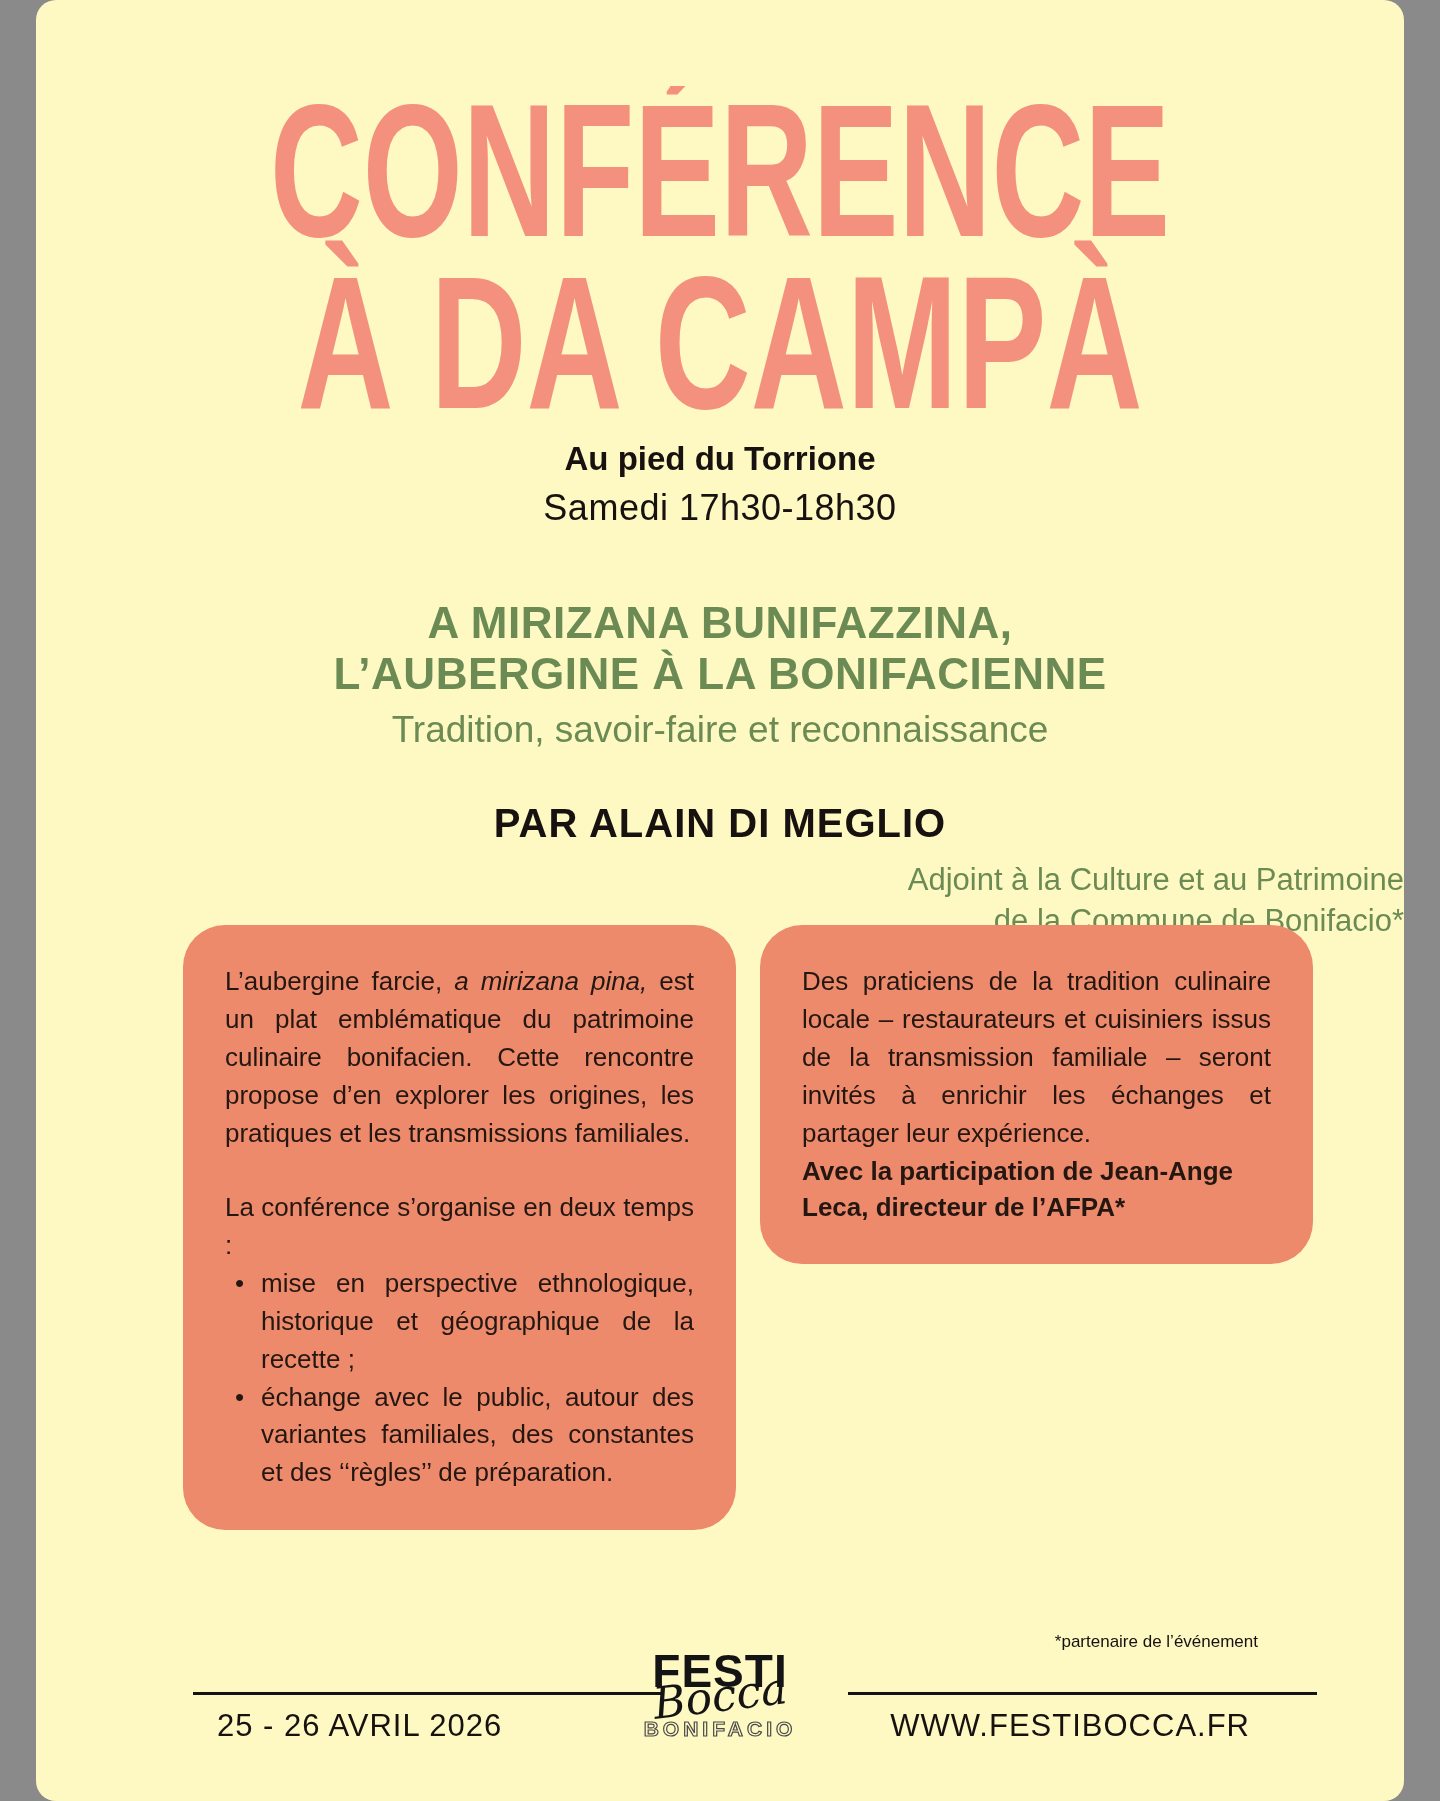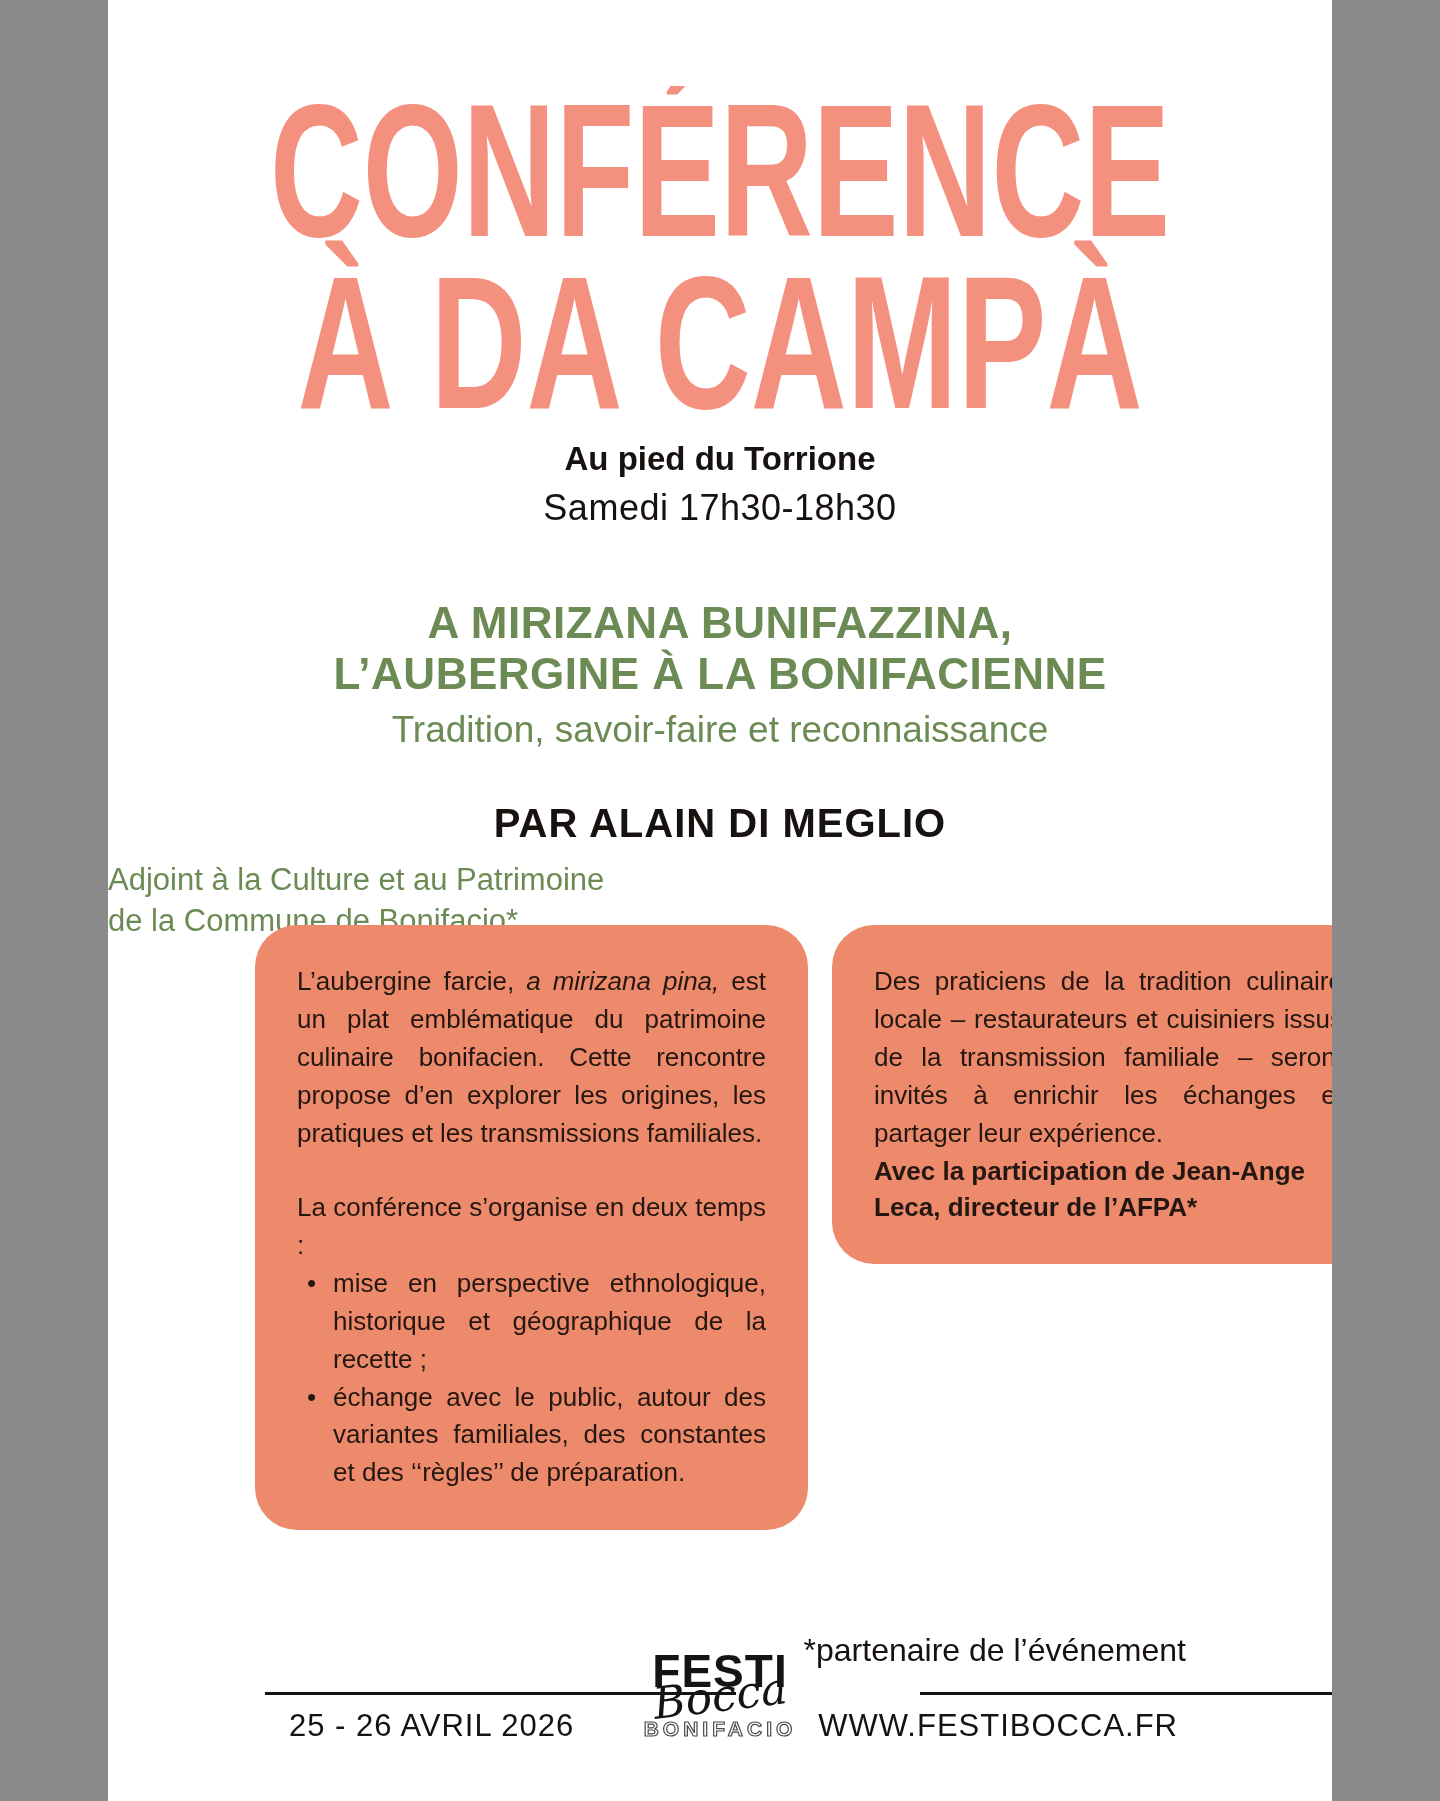--- a/index.html
+++ b/index.html
@@ -1,57 +1,58 @@
 <!DOCTYPE html>
 <html><head>
 <meta charset="utf-8">
 <style>
   html,body{margin:0;padding:0;background:#8a8a8a;}
   .poster{
     position:relative;
-    width:1224px;height:1801px;
+    width:1368px;height:1801px;
     margin:0 auto;
-    background:#ffffff;
+    background:#fef9c3;
     font-family:"Liberation Sans", sans-serif;
     color:#17120f;
     overflow:hidden;
+    border-radius:20px;
   }
   .title-svg{display:block;margin:86px auto 0;}
   .title-svg text{
     font-family:"Liberation Sans", sans-serif;
     font-weight:700;
     fill:#F4907E;
   }
   .venue{margin-top:24px;text-align:center;font-weight:700;font-size:33px;}
   .time{margin-top:9px;text-align:center;font-size:36px;letter-spacing:.5px;}
   .heading{
     margin-top:68px;text-align:center;color:#6C8B54;
     font-weight:700;font-size:44px;line-height:1.16;letter-spacing:.5px;
   }
   .subheading{margin-top:10px;text-align:center;color:#6C8B54;font-size:37px;}
   .speaker-name{margin-top:50px;text-align:center;font-weight:700;font-size:40px;letter-spacing:1px;}
-  .speaker-role{margin-top:14px;text-align:left;color:#6C8B54;font-size:31px;line-height:1.32;}
+  .speaker-role{margin-top:14px;text-align:right;color:#6C8B54;font-size:31px;line-height:1.32;}
 
   .boxes{position:absolute;left:147px;top:925px;width:1146px;display:flex;gap:24px;align-items:flex-start;}
   .box{
     box-sizing:border-box;width:553px;
     background:#ED8A6B;border-radius:42px;
     padding:38px 42px;
     font-size:26px;line-height:1.46;
     text-align:justify;color:#241712;
   }
   .box p{margin:0;}
   .para-gap{margin-top:36px !important;}
   .bullets{margin:0;padding:0;list-style:none;}
   .bullets li{position:relative;padding-left:36px;}
   .bullets li::before{content:"\2022";position:absolute;left:10px;}
   .participation{margin-top:34px;font-weight:700;text-align:left;line-height:1.4;}
   .it{font-style:italic;}
 
-  .footnote{position:absolute;top:1632px;right:146px;font-size:32px;}
+  .footnote{position:absolute;top:1632px;right:146px;font-size:17px;}
   .rule{position:absolute;top:1692px;height:3px;background:#141414;}
   .rule-left{left:157px;width:471px;}
   .rule-right{left:812px;width:469px;}
   .dates{position:absolute;top:1708px;left:153px;font-size:31px;letter-spacing:1px;margin-left:28px;}
   .website{position:absolute;top:1708px;right:154px;font-size:31px;letter-spacing:1px;}
 
   .logo{position:absolute;top:1648px;left:50%;transform:translateX(-50%);width:230px;text-align:center;line-height:1;}
   .logo-festi{font-size:46px;font-weight:700;letter-spacing:1px;color:#141414;}
   .logo-bocca{
     font-family:"DejaVu Serif", serif;font-style:italic;

